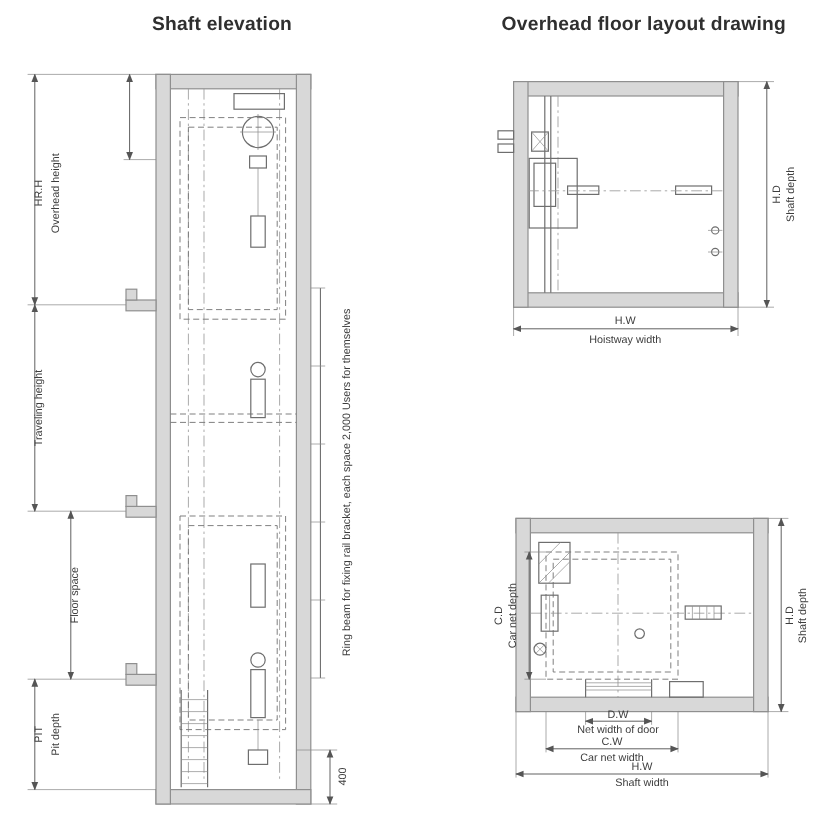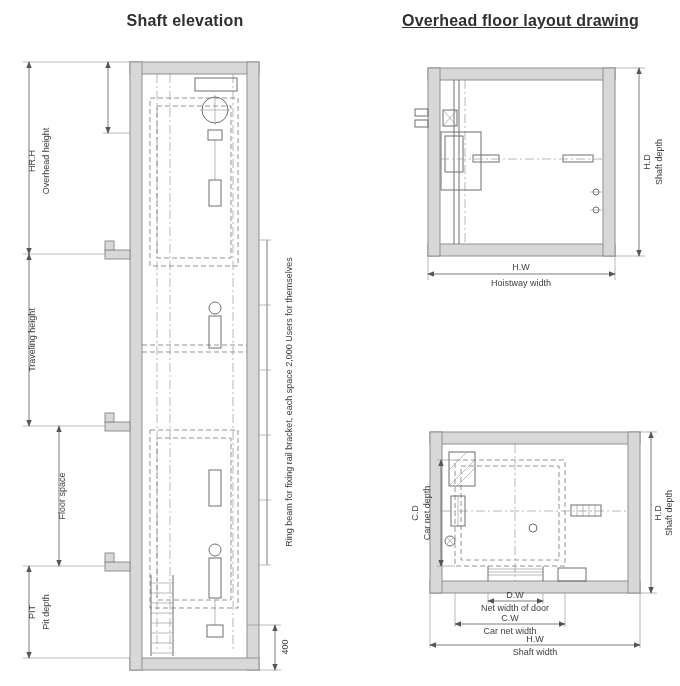--- a/index.html
+++ b/index.html
@@ -7,21 +7,21 @@
   body {
     width:680px; height:686px; position:relative; overflow:hidden;
     font-family:"Liberation Sans","DejaVu Sans",sans-serif;
   }
   .stage { position:absolute; left:0; top:0; width:680px; height:686px; background:#fff; }
   .title {
     position:absolute; font-weight:bold; font-size:16px; color:#2f2f2f;
     text-align:center; letter-spacing:.2px; white-space:nowrap;
   }
   #t1 { left:45px;  top:12px; width:280px; }
-  #t2 { left:377px; top:12px; width:287px;text-decoration:underline; }
+  #t2 { left:393px; top:12px; width:287px; }
   #t3 { left:393px; top:366px; width:287px; }
   svg.drawing { position:absolute; }
   #sv1 { left:5px;   top:40px;  }
   #sv2 { left:393px; top:52px;  }
   #sv3 { left:393px; top:408px; }
   .wall  { fill:#d8d8d8; stroke:#8f8f8f; stroke-width:1; }
   .ln    { stroke:#6e6e6e; stroke-width:1; fill:none; }
   .thin  { stroke:#8d8d8d; stroke-width:.6; fill:none; }
   .dash  { stroke:#7a7a7a; stroke-width:.8; fill:none; stroke-dasharray:5 3; }
   .cdash { stroke:#9a9a9a; stroke-width:.7; fill:none; stroke-dasharray:9 3 2 3; }

